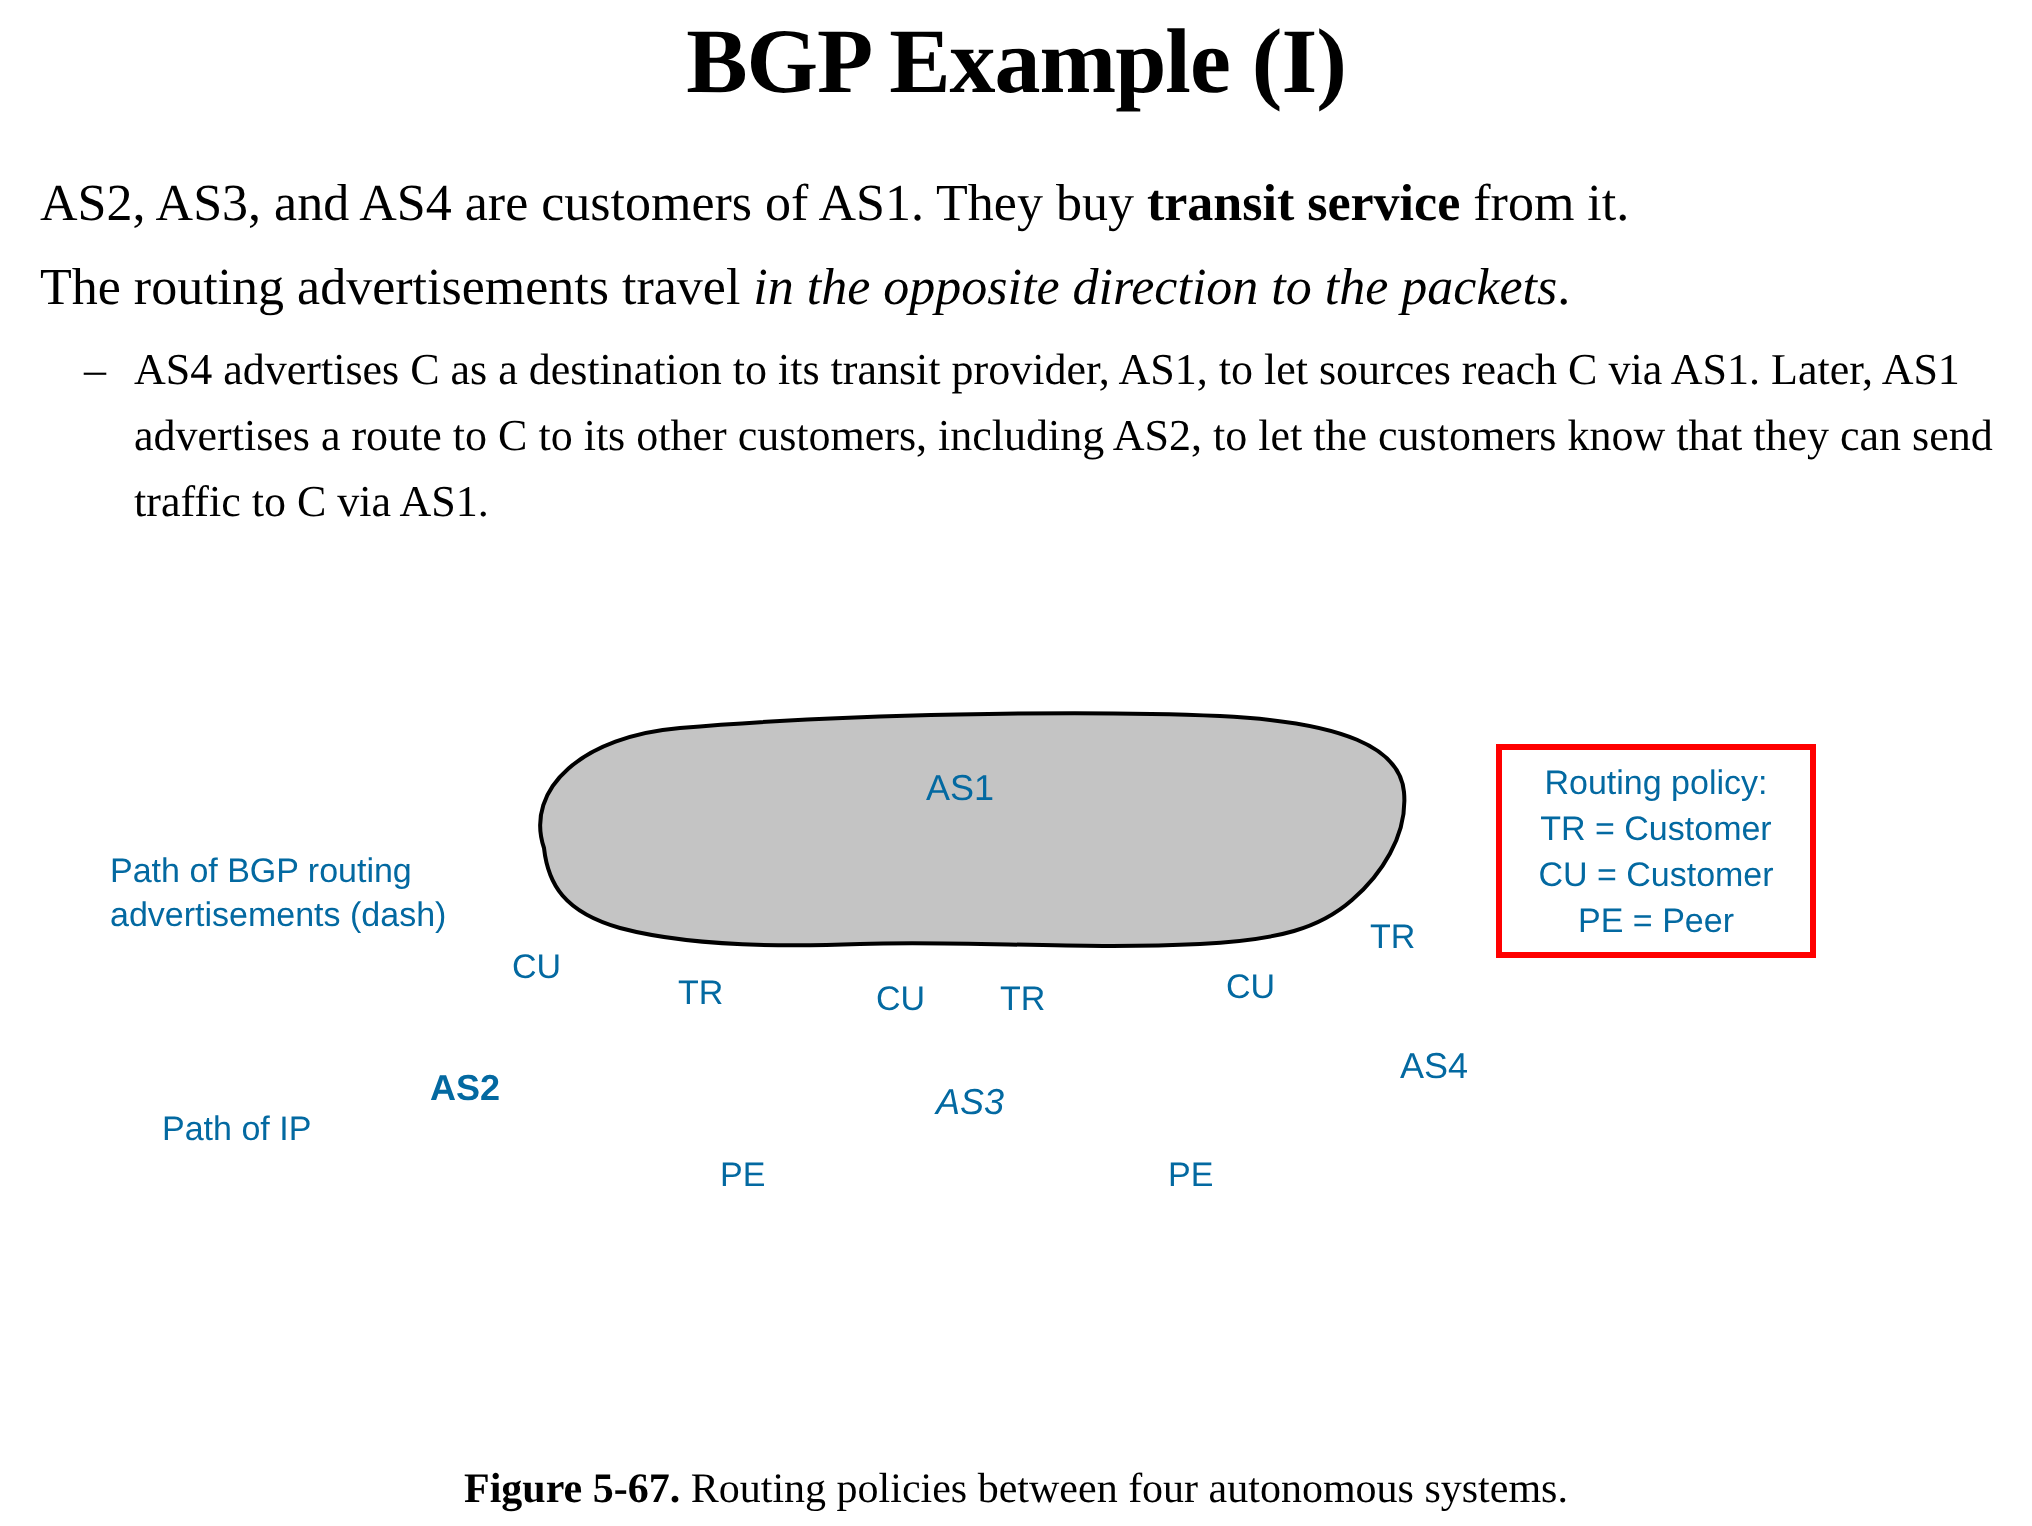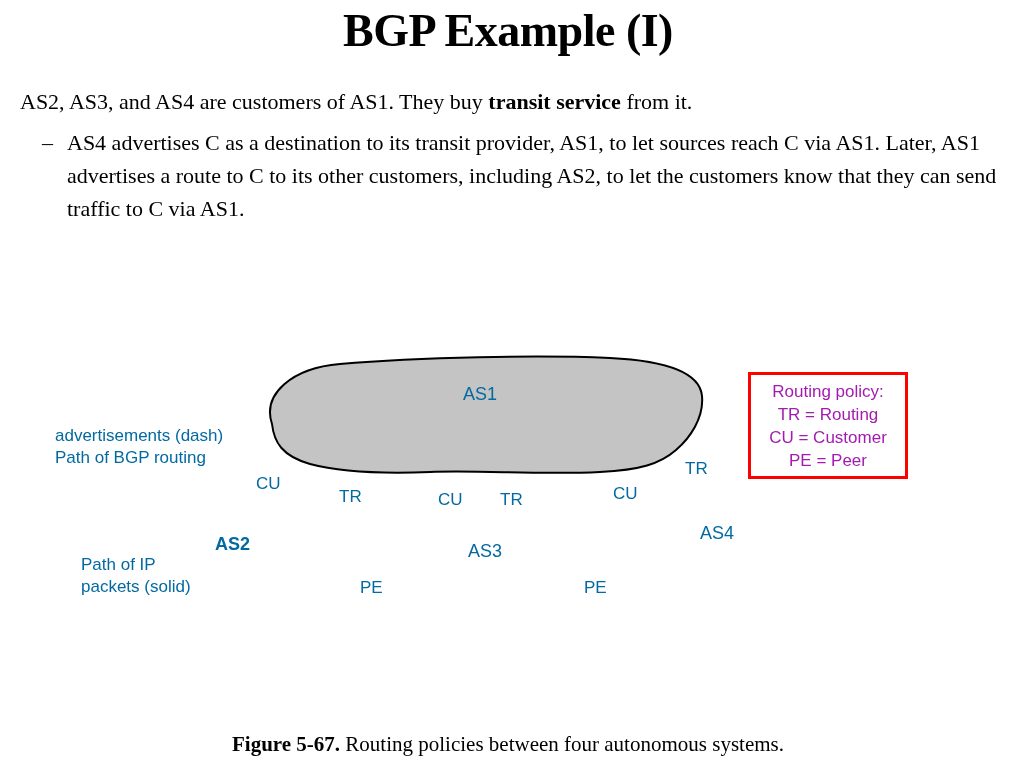--- a/index.html
+++ b/index.html
@@ -16,21 +16,21 @@
     font-family:"Liberation Serif",serif;
     font-weight:bold;font-size:46px;line-height:54px;
     letter-spacing:-0.5px;
   }
 
   .body-text{
     position:absolute;left:20px;right:14px;top:82px;
   }
   .para{
     font-family:"Liberation Serif",serif;
-    font-size:22px;line-height:40px;
+    font-size:26px;line-height:40px;
     margin:0 0 2px 0;
     text-align:left;
   }
   .para b{font-weight:bold;}
   .para i{font-style:italic;}
 
   .bullet{
     position:relative;
     margin:4px 0 0 22px;
     padding-left:25px;
@@ -55,21 +55,21 @@
     font-size:21px;line-height:28px;
   }
   .caption .cap-lead{font-weight:bold;}
 
   .legend-box{
     position:absolute;left:748px;top:372px;width:160px;height:107px;
     border:3px solid #ff0000;background:#ffffff;
     box-sizing:border-box;
     display:flex;flex-direction:column;align-items:center;justify-content:center;
     font-family:"Liberation Sans",sans-serif;
-    font-size:17px;line-height:23px;color:#a21caf;
+    font-size:17px;line-height:23px;color:#0369a1;
   }
   .legend-box div{white-space:nowrap;}
 
   .dlabel{
     position:absolute;
     font-family:"Liberation Sans",sans-serif;
     font-size:17px;line-height:20px;color:#0369a1;
     white-space:nowrap;
   }
   .dlabel.big{font-size:18px;}
@@ -80,20 +80,21 @@
 
 <div class="slide">
 
   <div class="title">BGP Example (I)</div>
 
   <div class="body-text">
 
     <p class="para"><span>AS2, AS3, and AS4 are customers of AS1. They buy </span><b>transit service</b><span> from it.</span></p>
 
 
+    <p class="para"><span>The routing advertisements travel </span><i>in the opposite direction to the packets</i><span>.</span></p>
 
     <div class="bullet">
       <span class="dash">–</span>
       <span>AS4 advertises C as a destination to its transit provider, AS1, to let sources reach C via AS1. Later, AS1 advertises a route to C to its other customers, including AS2, to let the customers know that they can send traffic to C via AS1.</span>
     </div>
 
   </div>
 
   <div class="figure-wrap">
     <svg width="1016" height="375" viewBox="0 0 1016 375" xmlns="http://www.w3.org/2000/svg">
@@ -164,45 +165,44 @@
       <line x1="196" y1="583" x2="252" y2="617" stroke="#000" stroke-width="1.6" marker-end="url(#arrHeadSm)"></line>
       <line x1="748" y1="424" x2="688" y2="452" stroke="#000" stroke-width="1.6" marker-end="url(#arrHeadSm)"></line>
 
       <ellipse cx="241" cy="676" rx="23" ry="24" fill="#fff" stroke="#000" stroke-width="2"></ellipse>
       <ellipse cx="481" cy="676" rx="23" ry="24" fill="#fff" stroke="#000" stroke-width="2"></ellipse>
       <ellipse cx="728" cy="676" rx="23" ry="24" fill="#fff" stroke="#000" stroke-width="2"></ellipse>
     </svg>
 
     <div class="dlabel big" style="left:463px;top:32px;">AS1</div>
     <div class="dlabel big" style="left:215px;top:182px;font-weight:bold;">AS2</div>
-    <div class="dlabel big" style="left:468px;top:189px;">AS3</div>
+    <div class="dlabel big" style="left:468px;top:189px;font-style:italic;">AS3</div>
     <div class="dlabel big" style="left:700px;top:171px;">AS4</div>
 
     <div class="dlabel" style="left:256px;top:122px;">CU</div>
     <div class="dlabel" style="left:339px;top:135px;">TR</div>
     <div class="dlabel" style="left:438px;top:138px;">CU</div>
     <div class="dlabel" style="left:500px;top:138px;">TR</div>
     <div class="dlabel" style="left:613px;top:132px;">CU</div>
     <div class="dlabel" style="left:685px;top:107px;">TR</div>
     <div class="dlabel" style="left:360px;top:226px;">PE</div>
     <div class="dlabel" style="left:584px;top:226px;">PE</div>
 
     <div class="dlabel multiline" style="left:55px;top:73px;width:200px;">
+      <div>Path of BGP routing</div>
       <div>advertisements (dash)</div>
-      <div>Path of BGP routing</div>
     </div>
     <div class="dlabel multiline" style="left:81px;top:202px;width:150px;">
       <div>Path of IP</div>
-      <div>packets (solid)</div>
     </div>
   </div>
 
   <div class="legend-box">
     <div>Routing policy:</div>
-    <div>TR = Routing</div>
+    <div>TR = Customer</div>
     <div>CU = Customer</div>
     <div>PE = Peer</div>
   </div>
 
   <div class="caption">
     <span class="cap-lead">Figure 5-67.</span>
     <span>Routing policies between four autonomous systems.</span>
   </div>
 
 </div>

